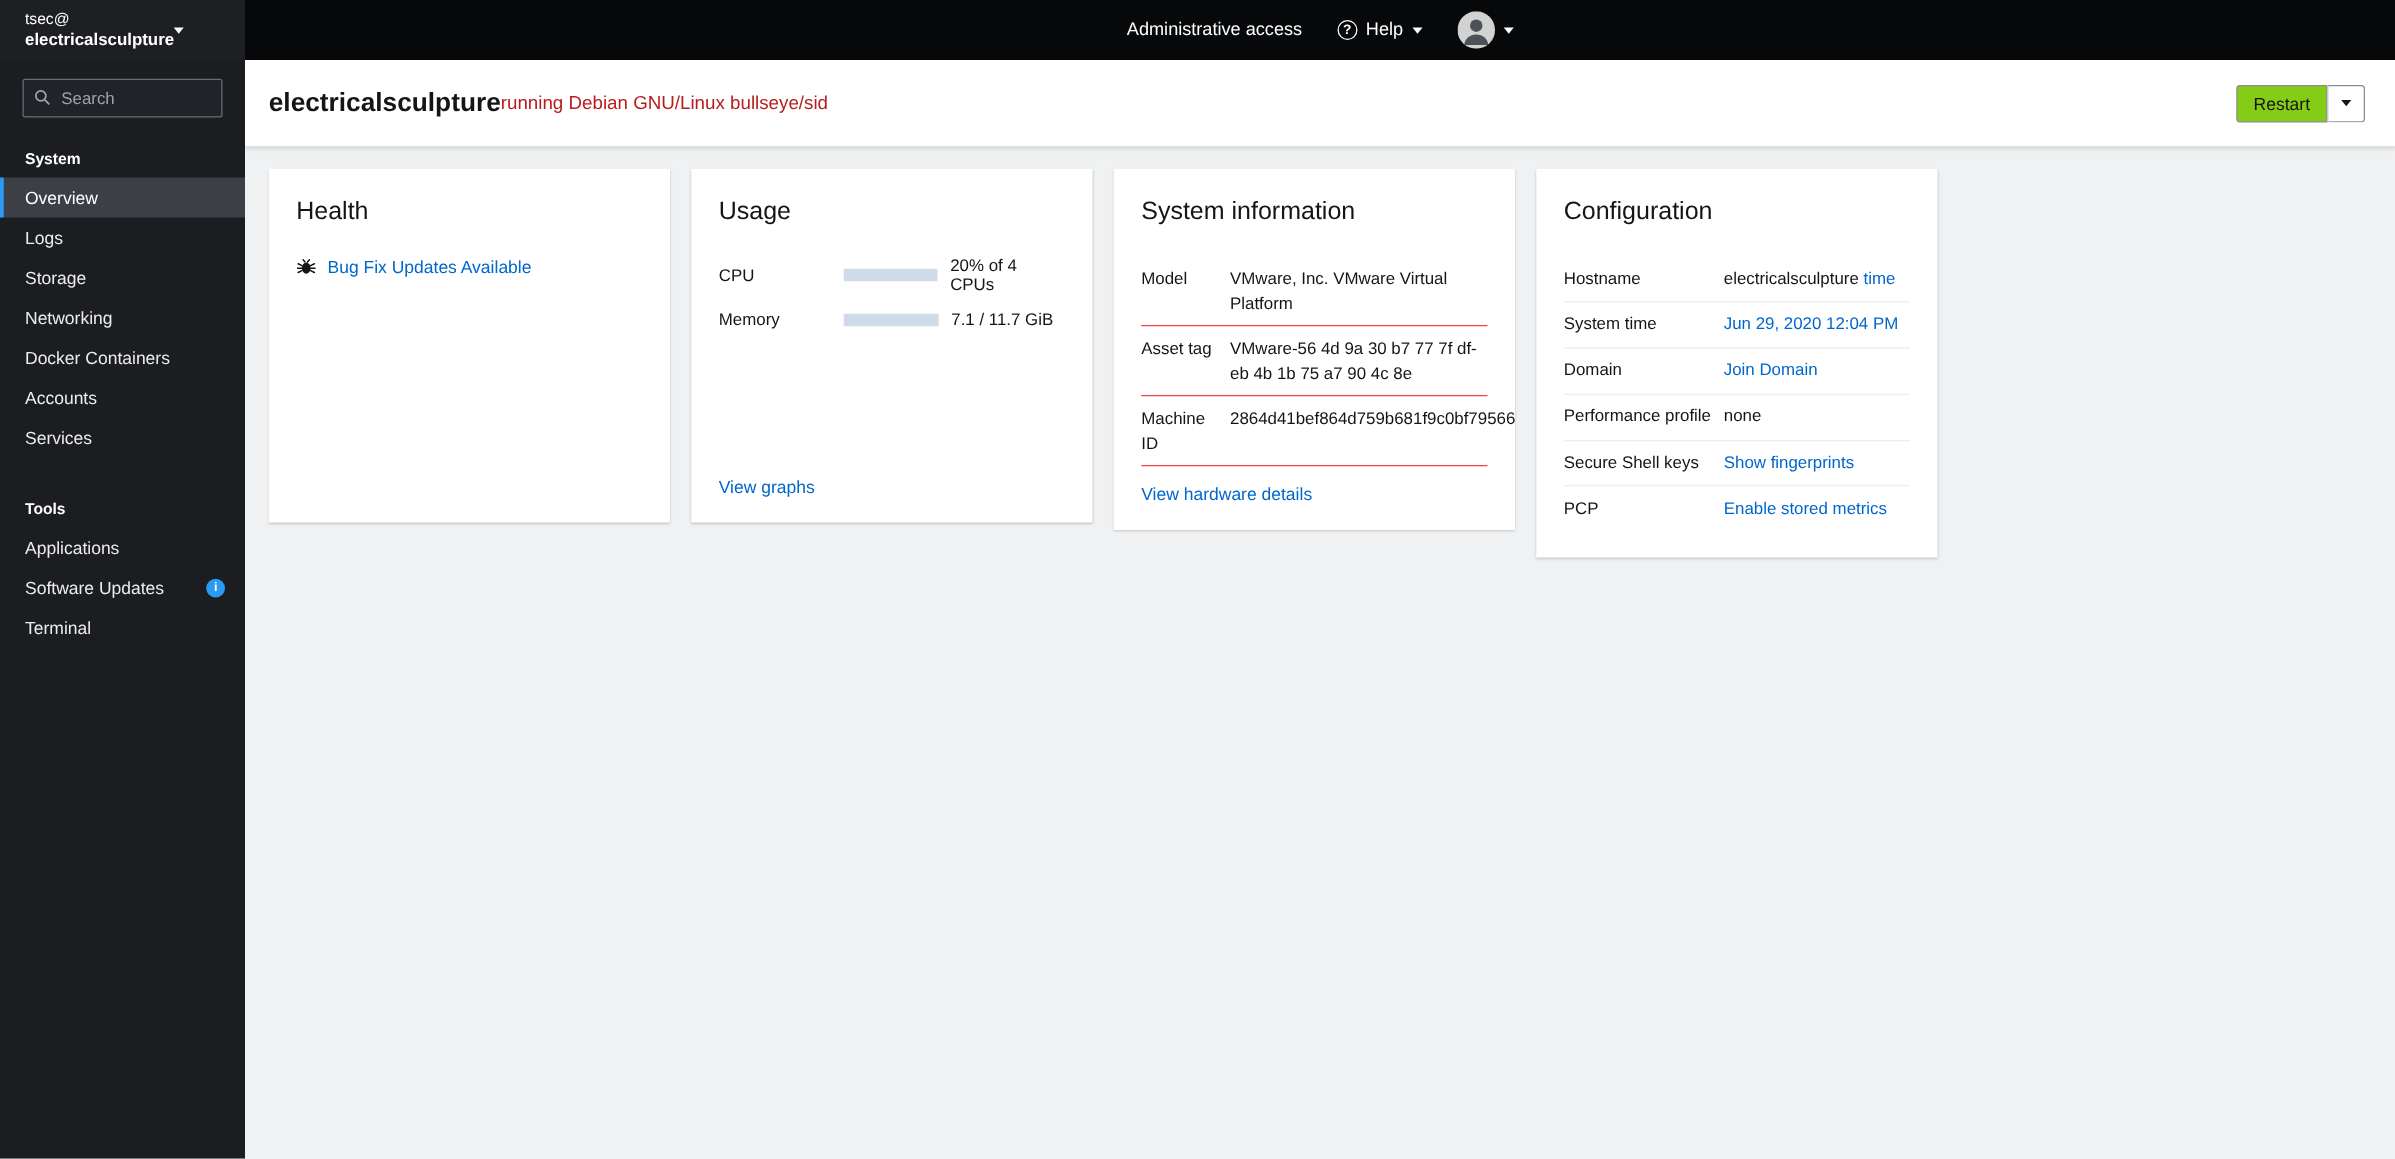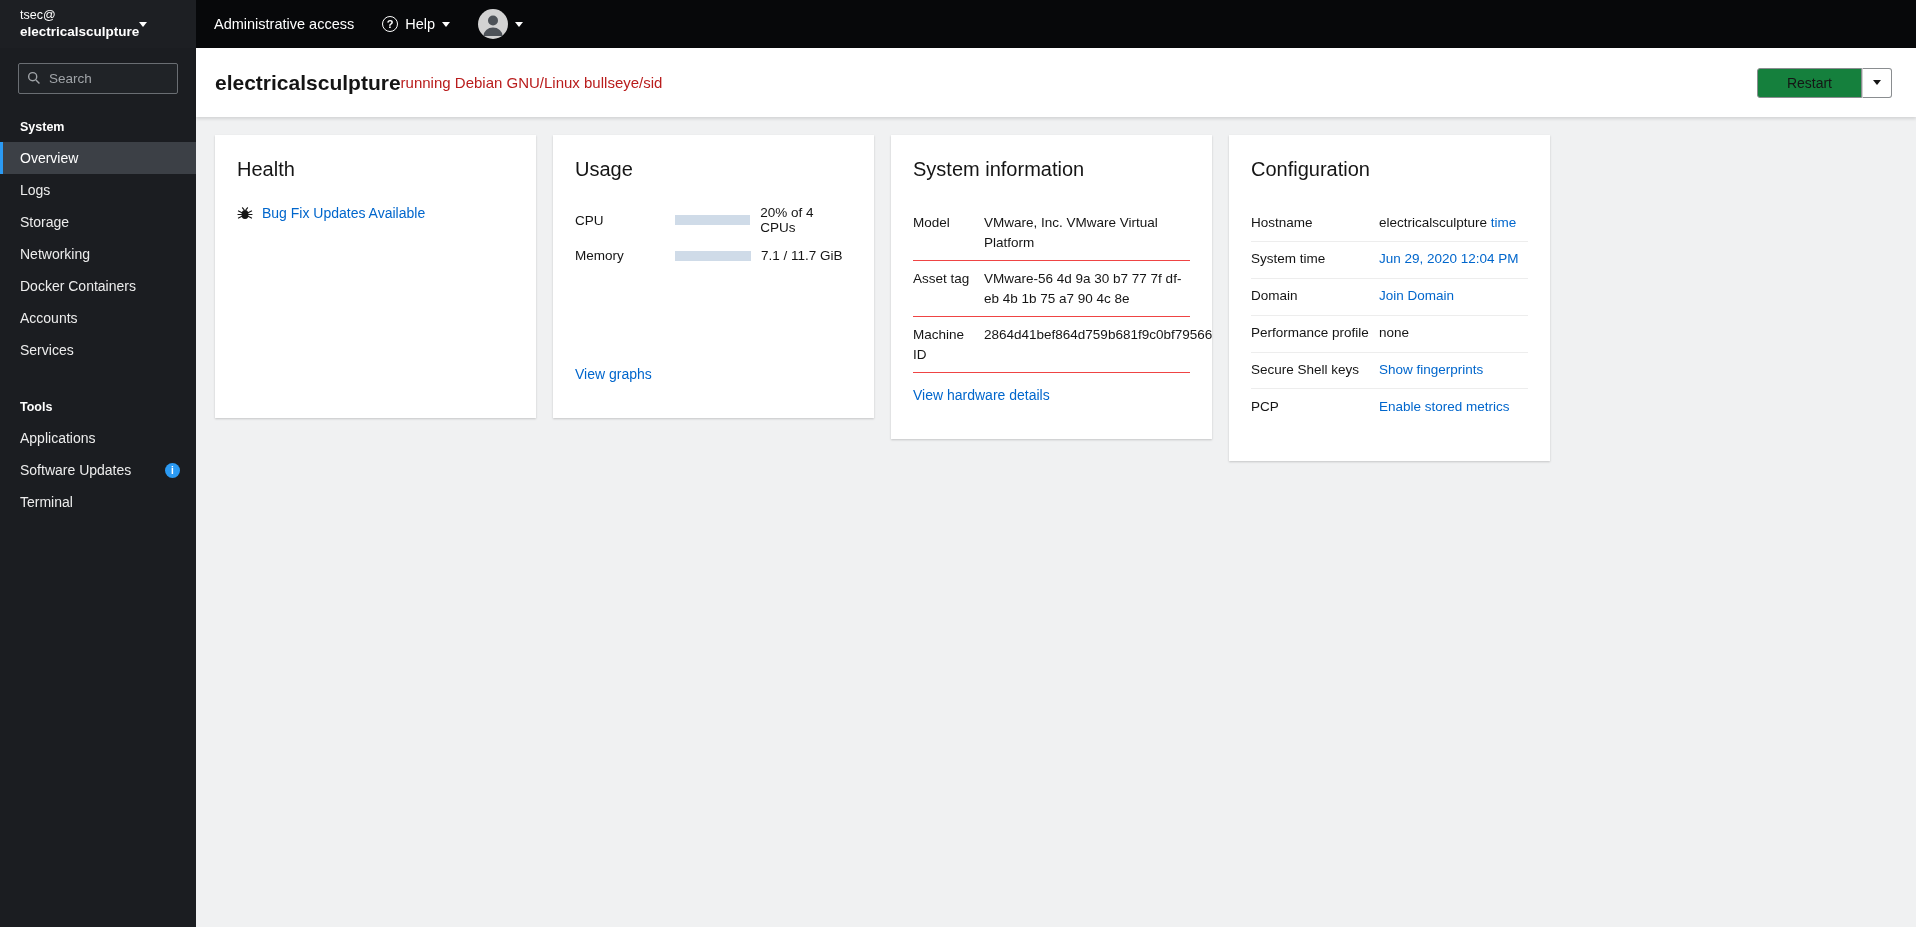--- a/index.html
+++ b/index.html
@@ -23,34 +23,34 @@
   .nav-section { margin-top:6px; }
   .nav-section + .nav-section { margin-top:26px; }
   .section-title { font-size:12.5px; font-weight:bold; color:#fff; padding:8px 20px 8px 20px; }
   .nav-item { display:flex; align-items:center; justify-content:space-between; padding:8px 16px 8px 17px; font-size:14px; color:#ededed; cursor:pointer; border-left:3px solid transparent; }
   .nav-item.active { background:#3c4046; border-left-color:#2b9af3; color:#fff; }
   .info-badge { width:15px; height:15px; border-radius:50%; background:#2b9af3; color:#fff; font-size:10px; font-weight:bold; display:flex; align-items:center; justify-content:center; }
 
   
   .main { flex:1; display:flex; flex-direction:column; min-width:0; }
 
-  .topbar { height:48px; background:#07080a; display:flex; align-items:center; justify-content:flex-start; gap:28px; padding:16px 18px; color:#fff; }
+  .topbar { height:48px; background:#07080a; display:flex; align-items:center; justify-content:center; gap:28px; padding:16px 18px; color:#fff; }
   .topbar-item { display:flex; align-items:center; gap:7px; font-size:14.5px; cursor:pointer; color:#fff; }
   .help-circle { width:16px; height:16px; border:1.4px solid #fff; border-radius:50%; font-size:11px; font-weight:bold; display:flex; align-items:center; justify-content:center; }
 
   .masthead { height:69px; background:#fff; display:flex; align-items:center; padding:0 24px 0 19px; box-shadow:0 2px 3px rgba(3,3,3,0.12); position:relative; z-index:2; }
   .host-title { font-size:21px; font-weight:bold; color:#151515; }
   .os-text { font-size:15px; color:#b91c1c; }
   .restart-group { margin-left:auto; display:flex; }
-  .btn-main { border:1px solid #8a8d90; background:#15803d; color:#151515; font-size:14px; padding:6px 29px; border-radius:3px 0 0 3px; font-family:"Liberation Sans", sans-serif; cursor:pointer; }
+  .btn-main { border:1px solid #8a8d90; background:#84cc16; color:#151515; font-size:14px; padding:6px 13px; border-radius:3px 0 0 3px; font-family:"Liberation Sans", sans-serif; cursor:pointer; }
   .btn-toggle { border:1px solid #8a8d90; border-left:1px solid #d2d2d2; background:#fff; color:#151515; padding:6px 10px; border-radius:0 3px 3px 0; display:flex; align-items:center; cursor:pointer; }
 
   
   .content { flex:1; padding:18px 19px 0 19px; display:flex; gap:17px; align-items:flex-start; background:#f0f1f2; }
-  .card { width:321px; min-height:283px; background:#fff; box-shadow:0 1px 2px rgba(3,3,3,0.18); display:flex; flex-direction:column; padding:23px 22px 36px 22px; }
+  .card { width:321px; min-height:283px; background:#fff; box-shadow:0 1px 2px rgba(3,3,3,0.18); display:flex; flex-direction:column; padding:23px 22px 21px 22px; }
   .card-title { font-size:20px; font-weight:400; color:#151515; margin-bottom:24px; }
   .link { color:#0066cc; cursor:pointer; }
   .card-footer { margin-top:auto; font-size:14px; padding-top:14px; }
 
   .health-item { display:flex; align-items:center; gap:9px; font-size:14px; }
 
   .usage-row { display:flex; align-items:center; font-size:13.5px; margin-bottom:13px; }
   .usage-label { width:100px; }
   .progress { width:76px; height:10px; background:#cfdbe8; margin-right:10px; overflow:hidden; }
   .progress-fill { height:100%; background:#0066cc; }

